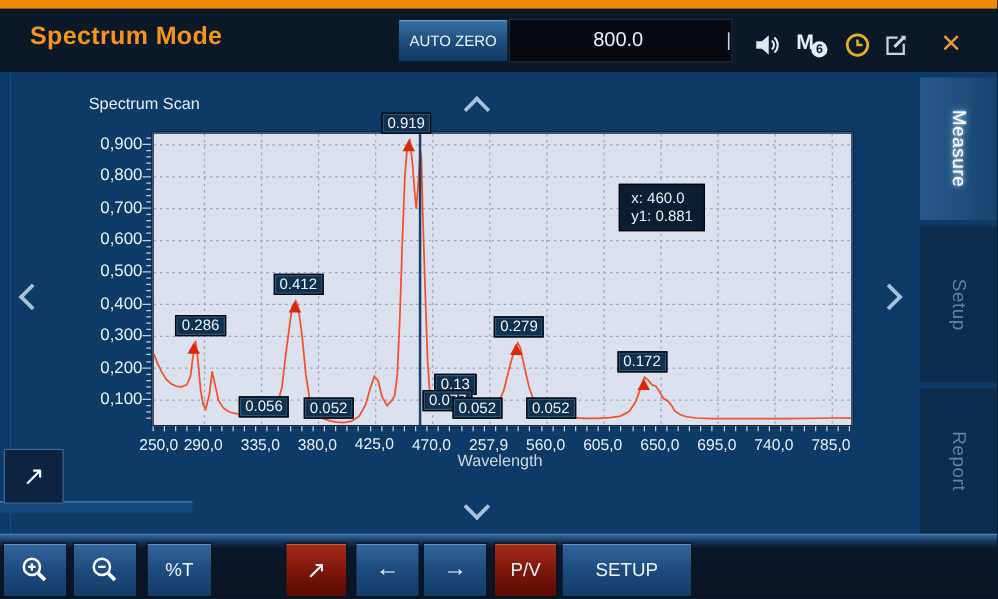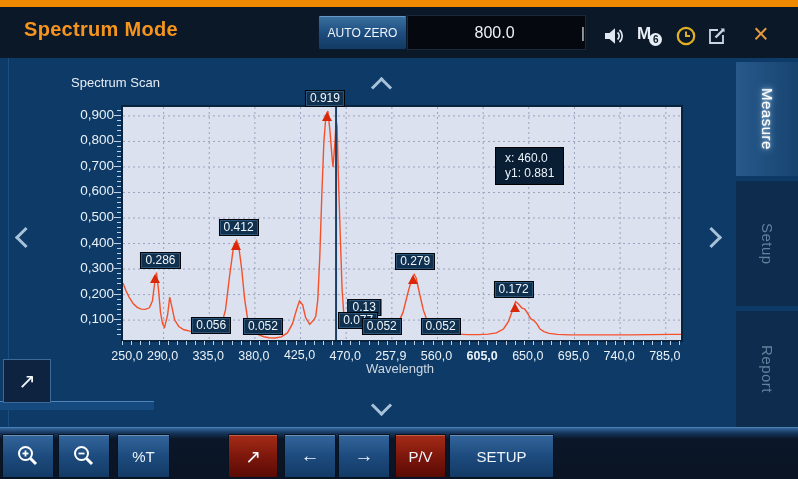--- a/index.html
+++ b/index.html
@@ -292,21 +292,21 @@
         <div class="xtick" style="left: 669.9px; top: 283px; width: 1px; height: 4px;"></div>
         <div class="xtick" style="left: 679px; top: 283px; width: 1px; height: 4px;"></div>
         <div class="xlab" style="left: 127px; top: 291px;">250,0</div>
         <div class="xlab" style="left: 162.582px; top: 291px;">290,0</div>
         <div class="xlab" style="left: 208.236px; top: 291px;">335,0</div>
         <div class="xlab" style="left: 253.891px; top: 291px;">380,0</div>
         <div class="xlab" style="left: 299.545px; top: 290px;">425,0</div>
         <div class="xlab" style="left: 345.2px; top: 291px;">470,0</div>
         <div class="xlab" style="left: 390.855px; top: 291px;">257,9</div>
         <div class="xlab" style="left: 436.509px; top: 291px;">560,0</div>
-        <div class="xlab" style="left: 482.164px; top: 291px; font-weight: bold;">605,0</div>
+        <div class="xlab" style="left: 482.164px; top: 291px;">605,0</div>
         <div class="xlab" style="left: 527.818px; top: 291px;">650,0</div>
         <div class="xlab" style="left: 573.473px; top: 291px;">695,0</div>
         <div class="xlab" style="left: 619.127px; top: 291px;">740,0</div>
         <div class="xlab" style="left: 664.782px; top: 291px;">785,0</div>
       </div>
     <div class="wave-label">Wavelength</div>
 
     <div class="tooltip">
       <div>x: 460.0</div>
       <div>y1: 0.881</div>

